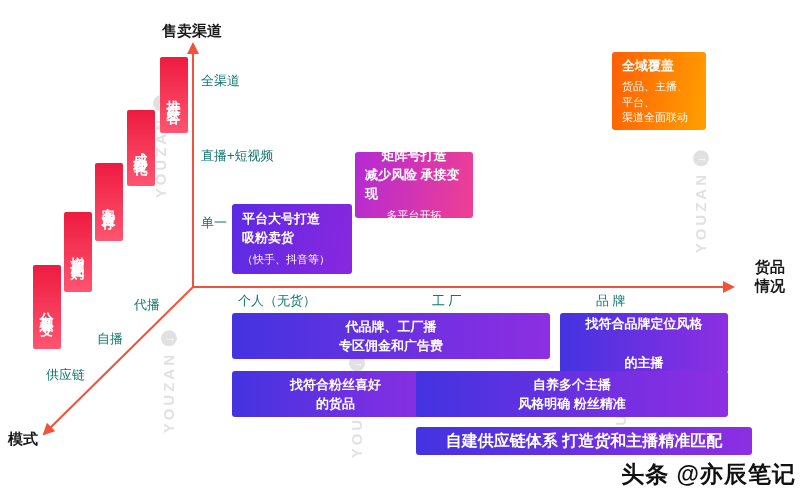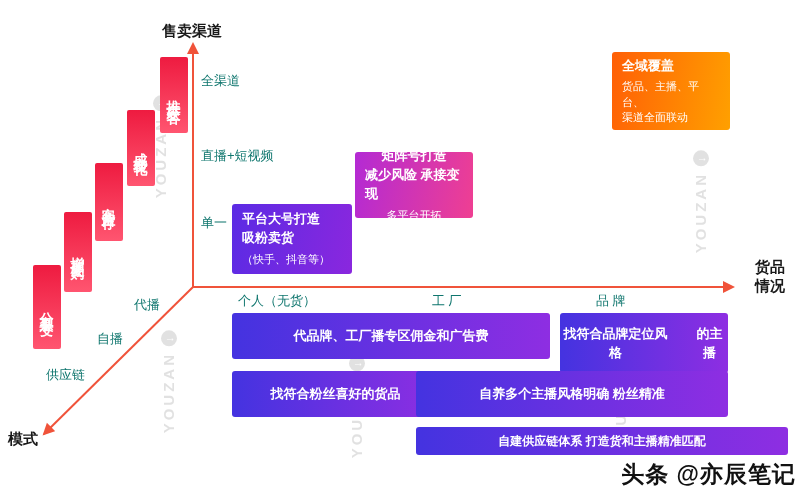--- a/index.html
+++ b/index.html
@@ -25,31 +25,31 @@
     background:linear-gradient(180deg,#ee1b40,#ff5570); border-radius:2px; }
 
   
   .stage { position:absolute; color:#fff; padding:9px 10px; border-radius:3px;
     display:flex; flex-direction:column; justify-content:center; }
   .stage .l1, .stage .l2 { font-weight:bold; font-size:13px; line-height:1.45; }
   .stage .l3 { font-size:11px; line-height:1.4; margin-top:4px; }
   .stage-1 { left:232px; top:204px; width:120px; height:70px; background:linear-gradient(100deg,#5b2be4,#8a27de); }
   .stage-2 { left:355px; top:152px; width:118px; height:66px; background:linear-gradient(100deg,#b32ad4,#ef3f92);align-items:center; }
   .stage-3 { left:488px; top:100px; width:118px; height:74px; background:linear-gradient(100deg,#ed1f3f,#fb3b55); }
-  .stage-4 { left:612px; top:52px;  width:118px; height:78px; background:linear-gradient(100deg,#ff5f06,#ffa000); }
+  .stage-4 { left:612px; top:52px;  width:94px; height:78px; background:linear-gradient(100deg,#ff5f06,#ffa000); }
 
   
   .strategy { position:absolute; color:#fff; font-weight:bold; font-size:13px; line-height:1.5;
-    display:flex; flex-direction:row; align-items:center; justify-content:center; text-align:center;
+    display:flex; flex-direction:column; align-items:center; justify-content:center; text-align:center;
     background:linear-gradient(90deg,#4433e0,#8e2ee2); border-radius:3px; }
   .strategy-a { left:232px; top:313px; width:318px; height:46px; }
   .strategy-b { left:560px; top:313px; width:168px; height:60px;gap:20px; }
   .strategy-c { left:232px; top:371px; width:207px; height:46px; }
   .strategy-d { left:416px; top:371px; width:312px; height:46px; }
-  .strategy-e { left:416px; top:427px; width:372px; height:28px; font-size:12px; }
+  .strategy-e { left:416px; top:427px; width:336px; height:28px; font-size:16px; }
 
   .footer { position:absolute; right:8px; bottom:4px; font-size:23px; font-weight:bold; color:#111; letter-spacing:1px; }
 </style>
 </head>
 <body>
 
 <div class="canvas">
 
   <div class="watermark" style="left:152px; top:95px;"><span>YOUZAN</span><span class="wm-icon">↓</span></div>
   <div class="watermark" style="left:160px; top:330px;"><span>YOUZAN</span><span class="wm-icon">↓</span></div>

